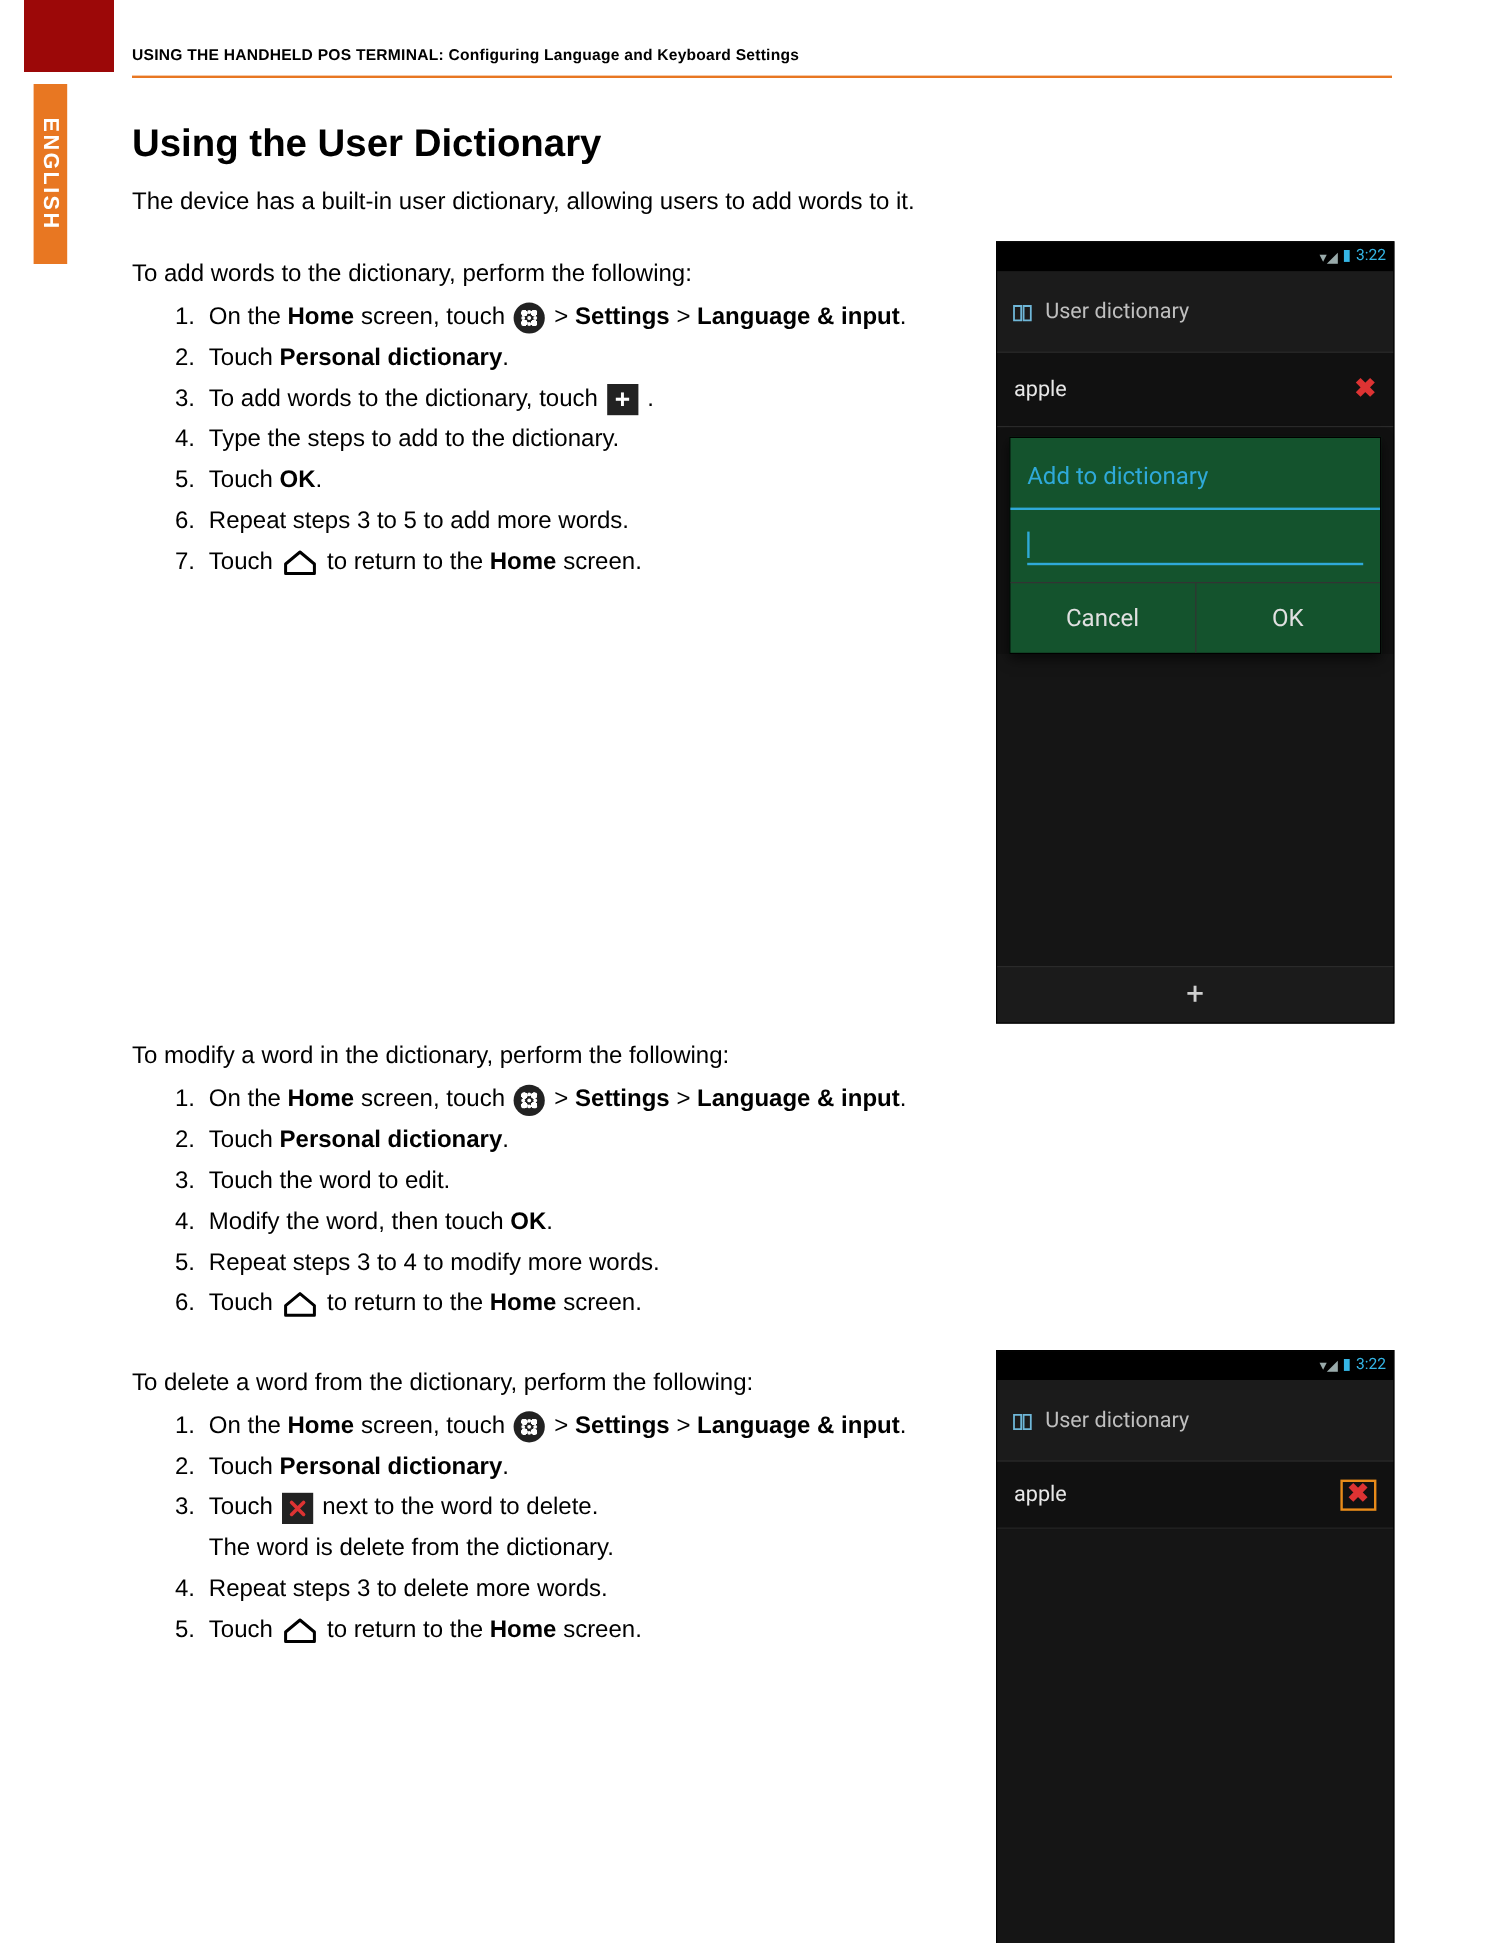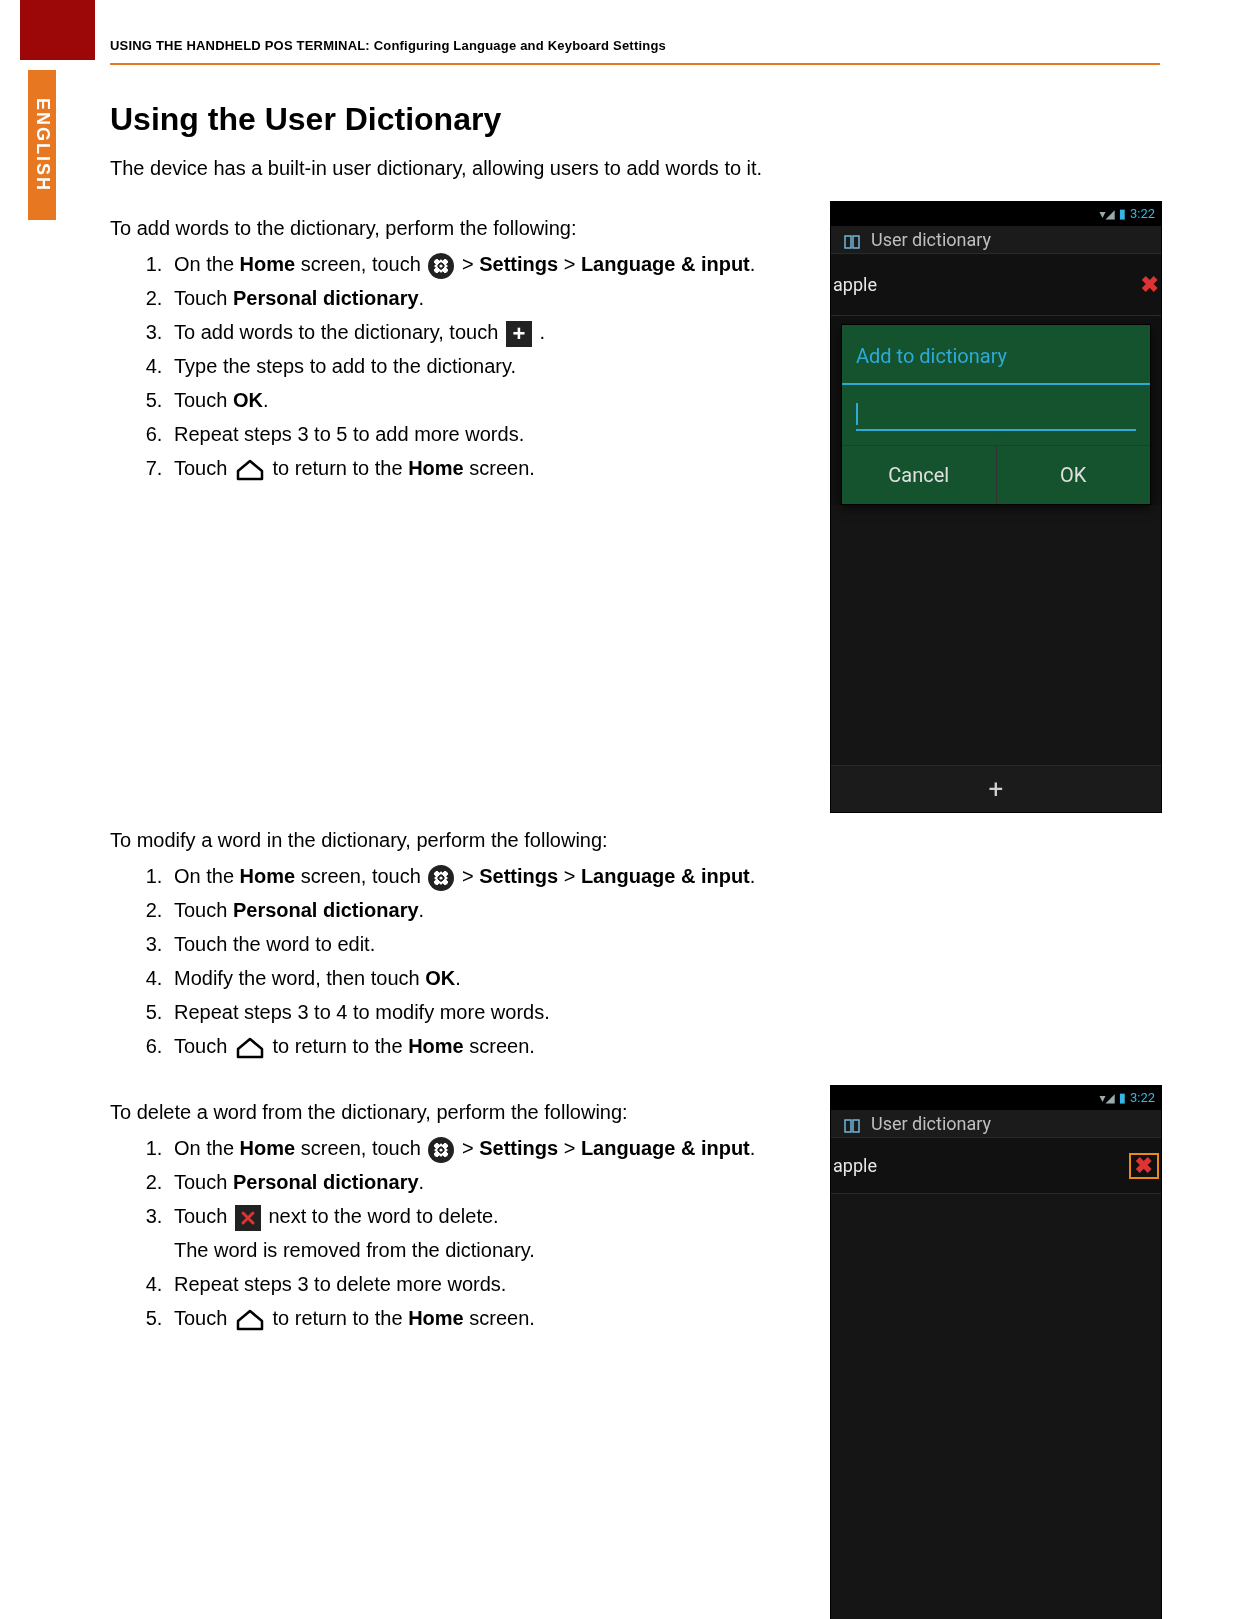--- a/index.html
+++ b/index.html
@@ -146,33 +146,33 @@
     font-size:13px;
     display:flex;
     align-items:center;
     justify-content:flex-end;
     padding:0 6px;
     gap:4px;
   }
   .statusbar .sig { color:#9aa; font-size:12px; }
   .titlebar {
     display:flex; align-items:center; gap:10px;
-    padding:0 12px;
+    padding:20px 12px;
     background:#1b1b1b;
     border-bottom:1px solid #2a2a2a;
     color:#bfbfbf;
     font-size:18px;
   }
   .titlebar .book-icon {
     width:18px; height:18px;
     display:inline-block;
   }
   .wordrow {
     display:flex; align-items:center; justify-content:space-between;
-    padding:14px 2px;
+    padding:14px 14px;
     border-bottom:1px solid #2a2a2a;
     color:#e8e8e8;
     font-size:18px;
   }
   .wordrow .del {
     color:#d33; font-size:22px; font-weight:bold;
   }
   .wordrow .del.boxed {
     border:2px solid #e88b1a;
     padding:0 4px;
@@ -394,21 +394,21 @@
             <span>Touch </span><b>Personal dictionary</b><span>.</span>
           </li>
           <li>
             <span>Touch </span>
             <span class="ic ic-delete">
               <svg viewBox="0 0 18 18">
                   <path d="M4 4 L14 14 M14 4 L4 14" stroke="#d33" stroke-width="3" stroke-linecap="round"></path>
                 </svg>
             </span>
             <span> next to the word to delete.</span>
-            <span class="subline">The word is removed from the dictionary.</span>
+            <span class="subline">The word is delete from the dictionary.</span>
           </li>
           <li>Repeat steps 3 to delete more words.</li>
           <li>
             <span>Touch </span>
             <span class="ic ic-home">
               <svg viewBox="0 0 30 22">
                   <path d="M3 12 L15 2 L27 12 L27 20 L3 20 Z" fill="none" stroke="#000" stroke-width="2.5" stroke-linejoin="round"></path>
                 </svg>
             </span>
             <span> to return to the </span><b>Home</b><span> screen.</span>

